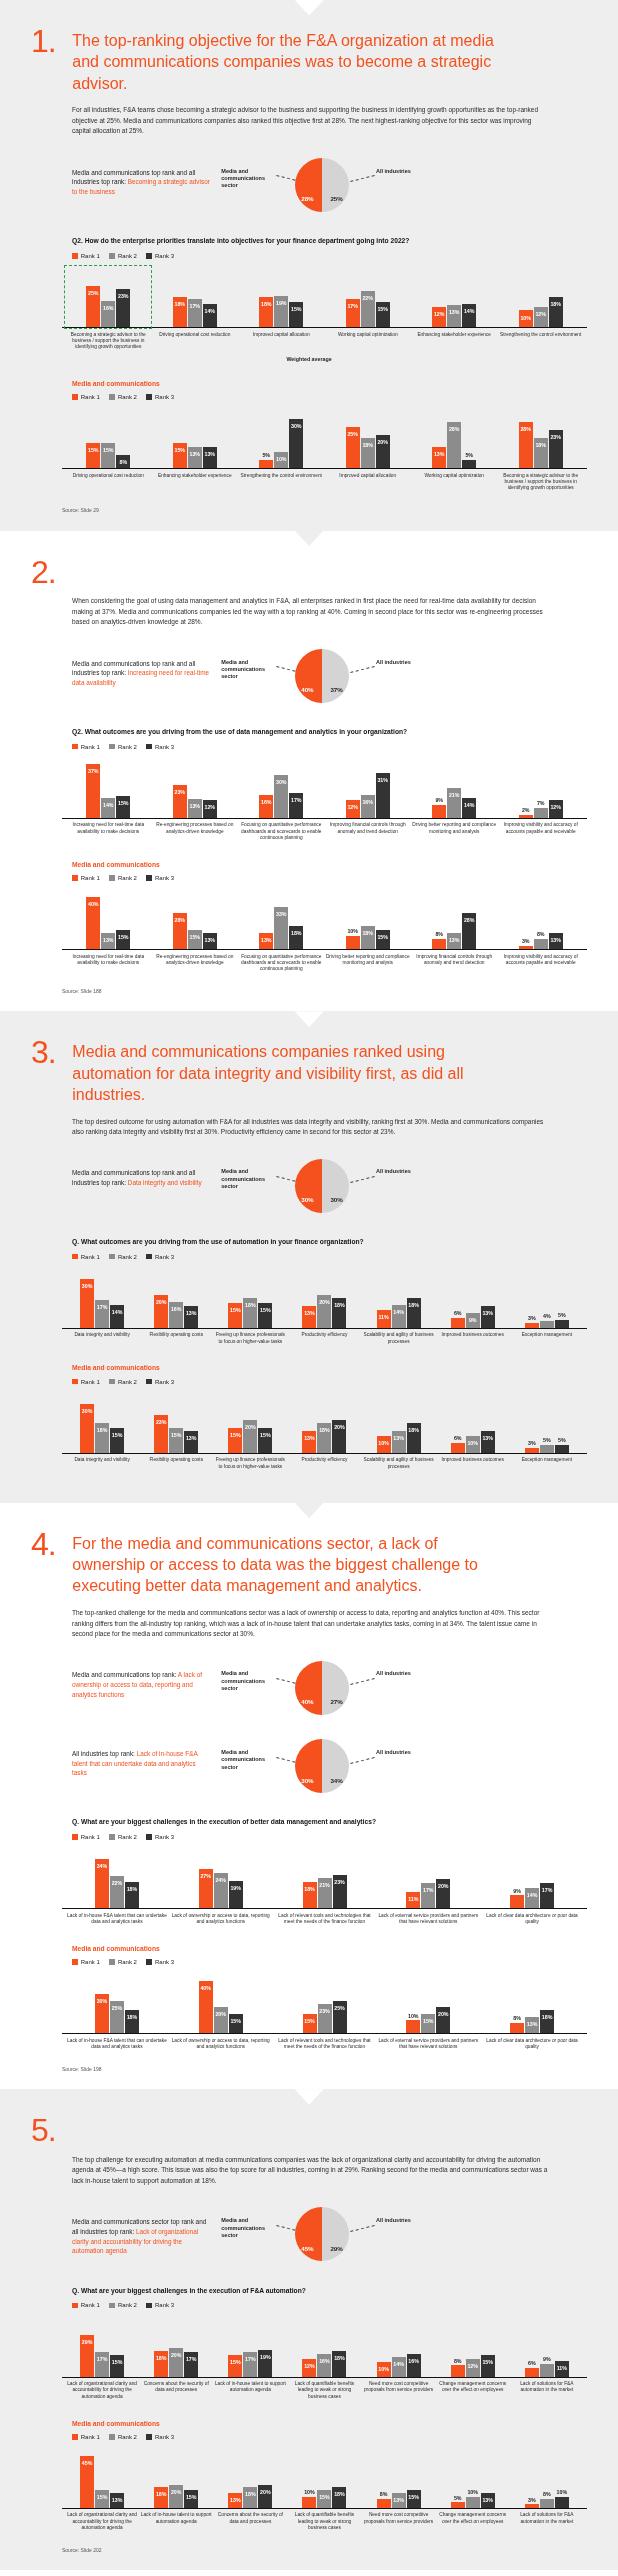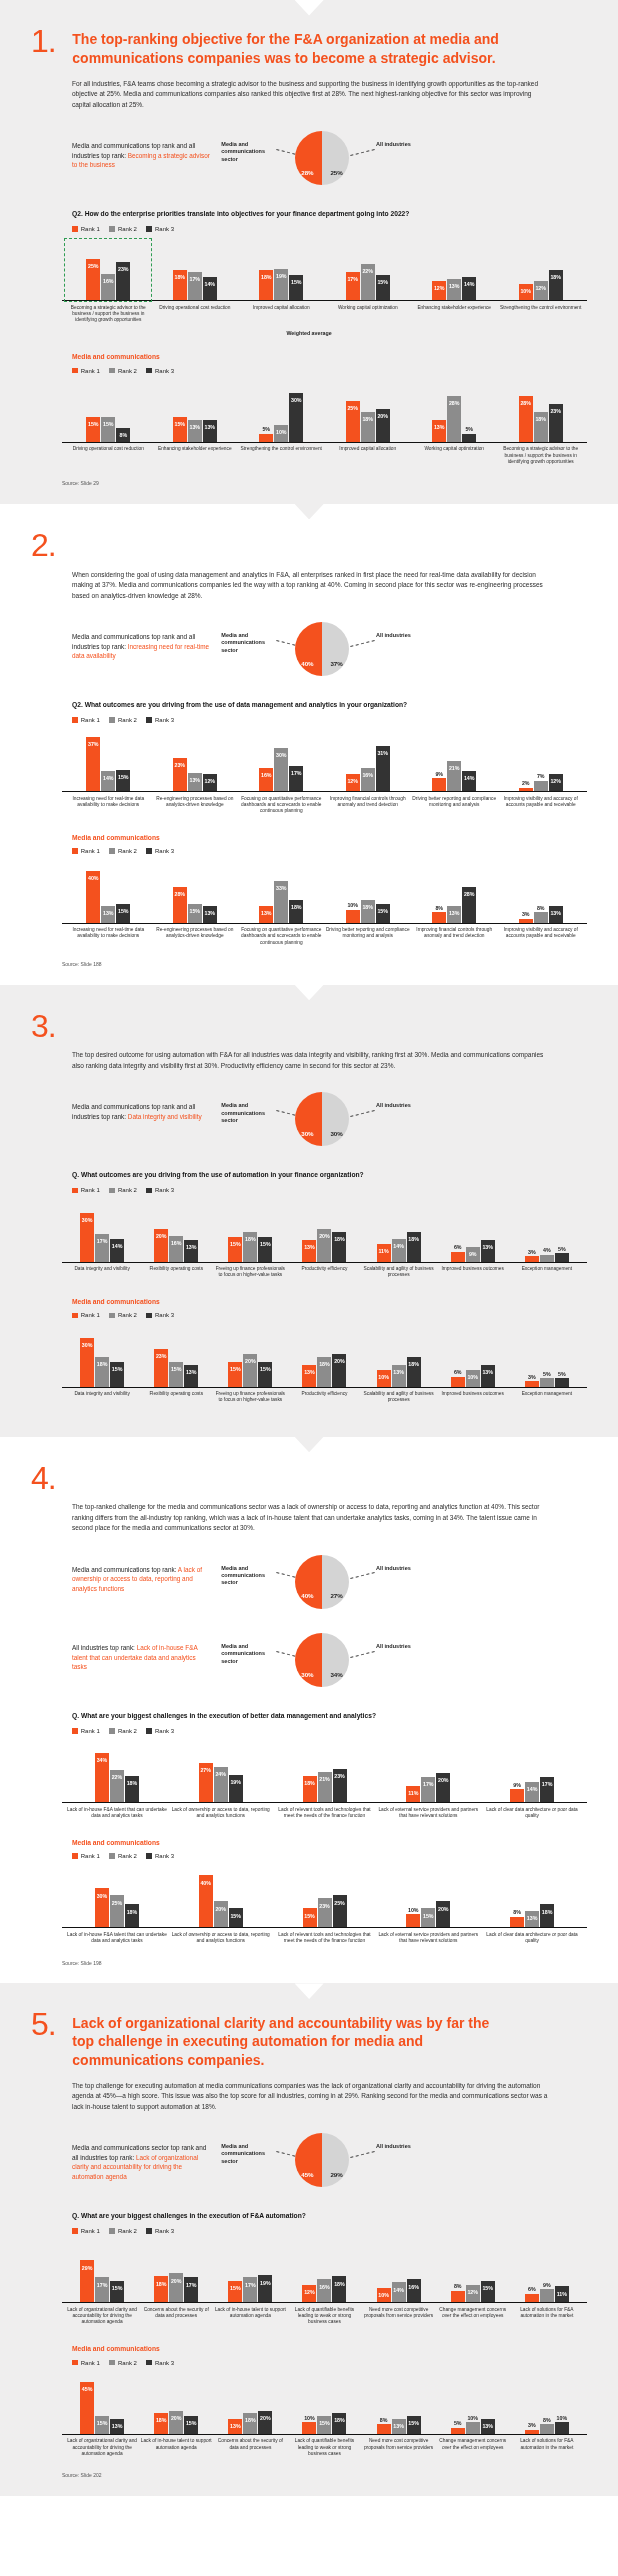--- a/index.html
+++ b/index.html
@@ -35,23 +35,23 @@
     color:#f4511e;
     font-weight:400;
     letter-spacing:-1px;
     flex:0 0 auto;
     width:30px;
     text-align:left;
     padding-top:1px;
   }
   .sec-title {
     color:#f4511e;
-    font-size:14px;
+    font-size:16px;
     line-height:1.33;
-    font-weight:700;
+    font-weight:400;
     max-width:428px;
     padding-top:3.1px;
   }
   .sec-body {
     margin:11.3px 0 0 41px;
     font-size:6.5px;
     line-height:1.62;
     color:#2b2b2b;
     max-width:479px;
   }
@@ -653,20 +653,21 @@
         <div class="xlab">Improving visibility and accuracy of accounts payable and receivable</div>
       </div>
     </div>
   <div class="source">Source: Slide 188</div>
 </div>
 
 <div class="section sec-grey">
   <div class="notch"></div>
   <div class="sec-head">
     <div class="sec-num">3.</div>
+    <div class="sec-title">Media and communications companies ranked using automation for data integrity and visibility first, as did all industries.</div>
   </div>
   <div class="sec-body">The top desired outcome for using automation with F&amp;A for all industries was data integrity and visibility, ranking first at 30%. Media and communications companies also ranking data integrity and visibility first at 30%. Productivity efficiency came in second for this sector at 23%.</div>
 
   <div class="pie-block">
     <div class="pie-rank-note">
       <span>Media and communications top rank and all industries top rank: </span><span class="hl">Data integrity and visibility</span>
     </div>
     <div class="pie-wrap">
       <div class="pie-lab left">Media and communications sector</div>
       <div class="leader l"></div>
@@ -892,20 +893,21 @@
         <div class="xlab">Exception management</div>
       </div>
     </div>
   <div class="spacer-lg"></div>
 </div>
 
 <div class="section sec-white">
   <div class="notch notch-grey"></div>
   <div class="sec-head">
     <div class="sec-num">4.</div>
+    <div class="sec-title">For the media and communications sector, a lack of ownership or access to data was the biggest challenge to executing better data management and analytics.</div>
   </div>
   <div class="sec-body">The top-ranked challenge for the media and communications sector was a lack of ownership or access to data, reporting and analytics function at 40%. This sector ranking differs from the all-industry top ranking, which was a lack of in-house talent that can undertake analytics tasks, coming in at 34%. The talent issue came in second place for the media and communications sector at 30%.</div>
 
   <div class="pie-block">
     <div class="pie-rank-note">
       <span>Media and communications top rank: </span><span class="hl">A lack of ownership or access to data, reporting and analytics functions</span>
     </div>
     <div class="pie-wrap">
       <div class="pie-lab left">Media and communications sector</div>
       <div class="leader l"></div>
@@ -1101,21 +1103,20 @@
         <div class="xlab">Lack of clear data architecture or poor data quality</div>
       </div>
     </div>
   <div class="source">Source: Slide 198</div>
 </div>
 
 <div class="section sec-grey">
   <div class="notch"></div>
   <div class="sec-head">
     <div class="sec-num">5.</div>
-    <div class="sec-title">Lack of organizational clarity and accountability was by far the top challenge in executing automation for media and communications companies.</div>
   </div>
   <div class="sec-body">The top challenge for executing automation at media communications companies was the lack of organizational clarity and accountability for driving the automation agenda at 45%—a high score. This issue was also the top score for all industries, coming in at 29%. Ranking second for the media and communications sector was a lack in-house talent to support automation at 18%.</div>
 
   <div class="pie-block">
     <div class="pie-rank-note">
       <span>Media and communications sector top rank and all industries top rank: </span><span class="hl">Lack of organizational clarity and accountability for driving the automation agenda</span>
     </div>
     <div class="pie-wrap">
       <div class="pie-lab left">Media and communications sector</div>
       <div class="leader l"></div>

